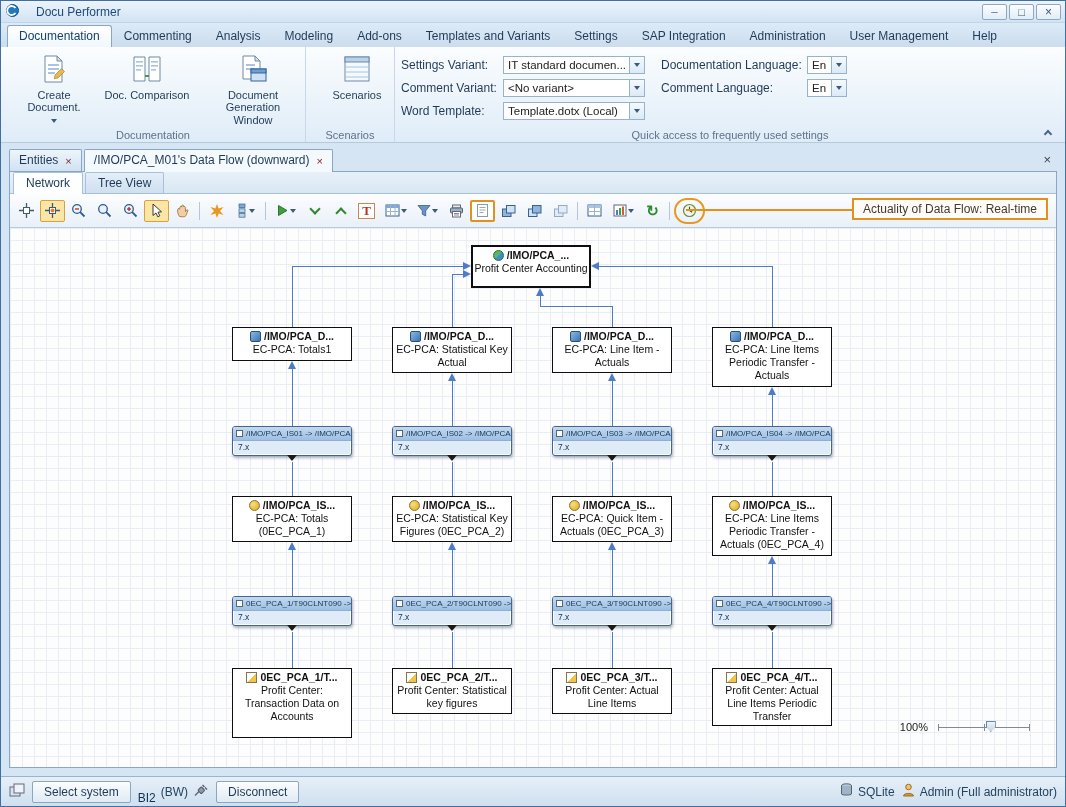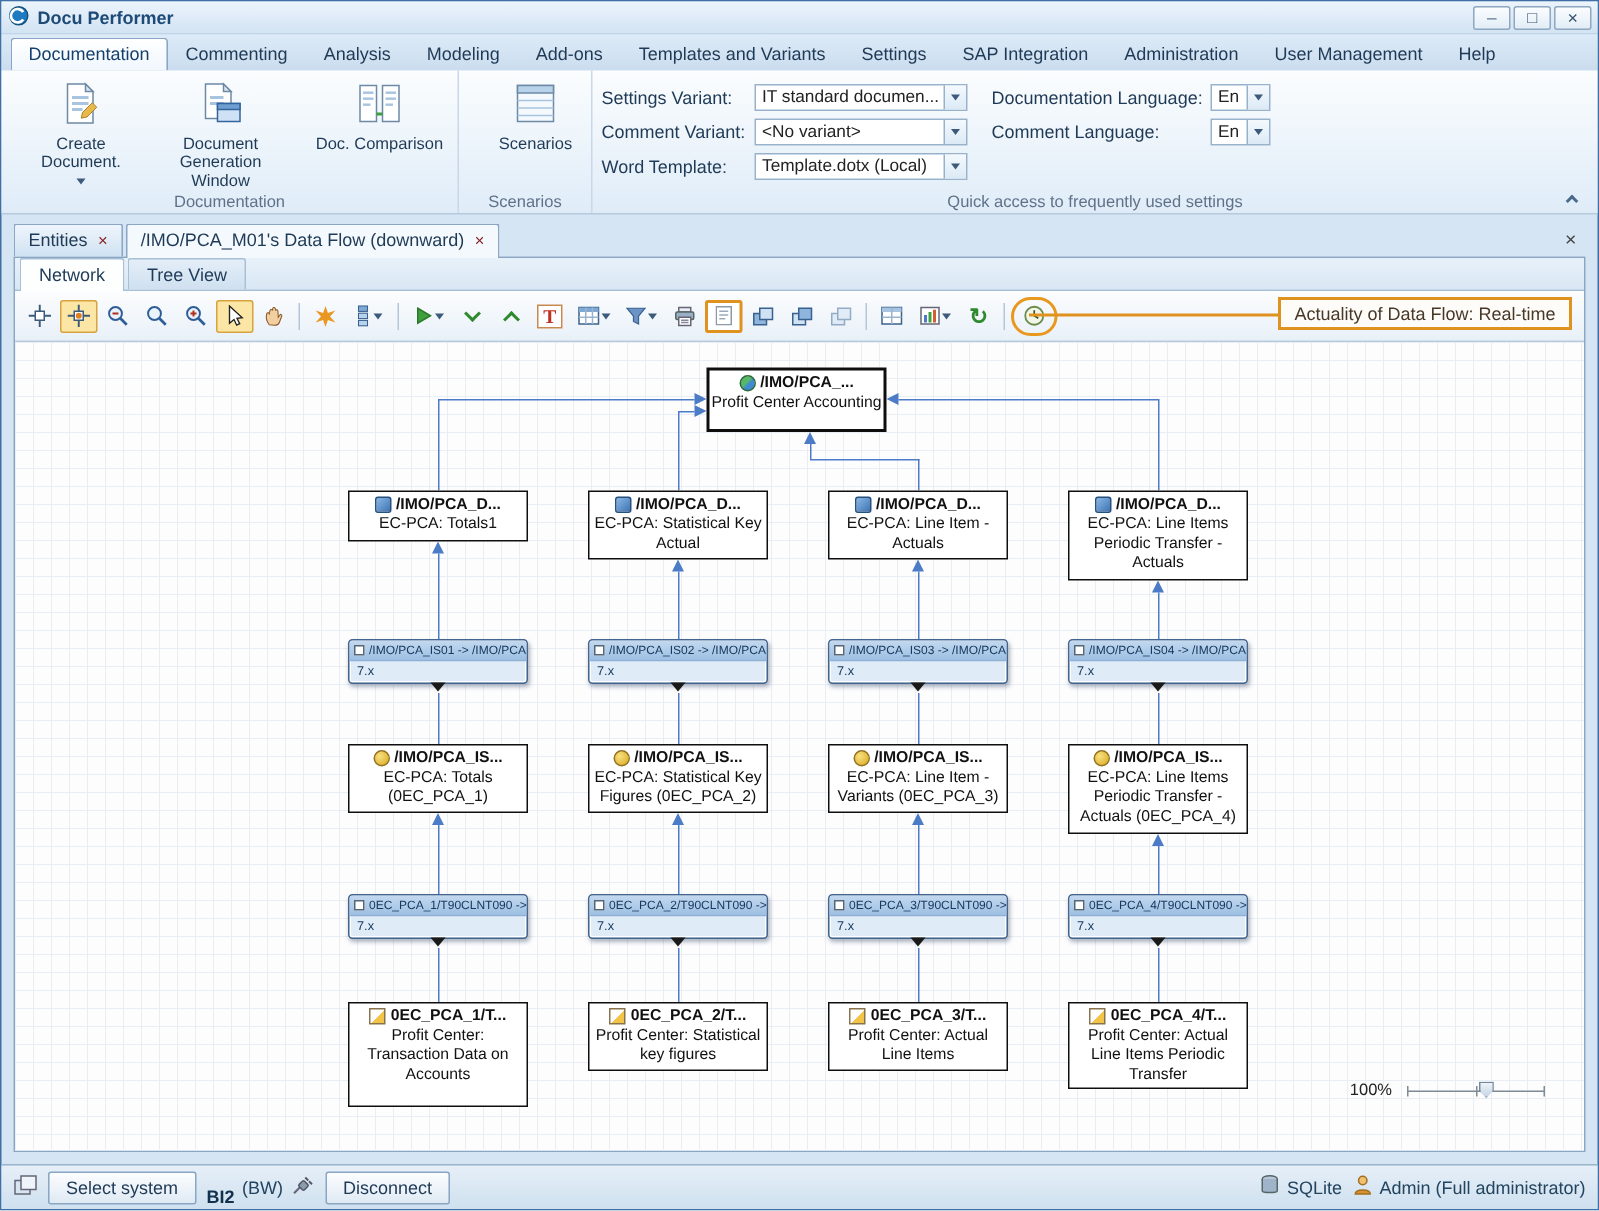--- a/index.html
+++ b/index.html
@@ -2,21 +2,21 @@
 <html><head>
 <meta charset="utf-8">
 <style>
   * { box-sizing: border-box; margin: 0; padding: 0; }
   html,body { width:1066px; height:807px; overflow:hidden; }
   body { font-family:"Liberation Sans", sans-serif; font-size:12px; color:#1f3a56; background:#fff; }
   .window { width:1066px; height:807px; border:1px solid #3f6fa5; display:flex; flex-direction:column; background:#d6e5f3; }
 
   
   .titlebar { height:22px; display:flex; align-items:center; padding:0 4px; background:linear-gradient(#ecf4fc,#d2e3f3); border-bottom:1px solid #c2d5e8; }
-  .titlebar .title { margin-left:5px; color:#1e4a78; font-size:12px;font-weight:bold; }
+  .titlebar .title { margin-left:16px; color:#1e4a78; font-size:12px; }
   .winbtns { margin-left:auto; display:flex; gap:2px; }
   .winbtn { width:25px; height:16px; border:1px solid #8fa8c0; border-radius:2px; background:linear-gradient(#fbfdff,#e2edf7); display:flex; align-items:center; justify-content:center; font-size:9px; color:#3a5570; }
   .wg-min::after{content:"─";} .wg-max::after{content:"□"; font-size:11px;} .wg-close::after{content:"×"; font-size:12px;}
 
   
   .ribbon-tabs { height:24px; display:flex; align-items:flex-end; padding-left:6px; background:linear-gradient(#dcebf7,#cbdcee); }
   .rtab { padding:3px 11px 4px; font-size:12px; color:#1f3a56; border:1px solid transparent; border-bottom:none; border-radius:3px 3px 0 0; white-space:nowrap; }
   .rtab.active { background:linear-gradient(#ffffff,#f0f7fd); border-color:#8ba6c4; color:#15406e; }
 
   
@@ -98,21 +98,21 @@
 
   .zoomctl { position:absolute; right:26px; bottom:34px; display:flex; align-items:center; gap:10px; font-size:11px; color:#222; }
   .ztrack { position:relative; width:92px; height:12px; }
   .ztrack .zline { position:absolute; left:0; right:0; top:6px; height:1px; background:#808a94; }
   .ztick { position:absolute; top:3px; width:1px; height:7px; background:#808a94; }
   .zmark { position:absolute; top:0; left:52%; width:10px; height:11px; background:linear-gradient(#eef3f8,#c4d4e4); border:1px solid #70889f; clip-path:polygon(0 0,100% 0,100% 55%,50% 100%,0 55%); }
 
   
   .statusbar { height:30px; display:flex; align-items:center; gap:7px; padding:0 8px; background:linear-gradient(#e6eff8,#cfe0ef); border-top:1px solid #9ab4cc; font-size:12px; color:#23445f; }
   .sbtn { border:1px solid #8aa6c2; border-radius:2px; background:linear-gradient(#fcfdfe,#dfeaf4); padding:3px 11px; font-size:12px; color:#1f3a56; }
-  .sysname { font-weight:bold; color:#12314e;margin-top:12px; }
+  .sysname { font-weight:normal; color:#12314e;margin-top:12px; }
   .spacer { flex:1; }
   .sgroup { display:flex; align-items:center; gap:5px; }
 </style>
 </head>
 <body>
 
 <div class="window">
 
   <div class="titlebar">
     <span><svg width="15" height="15">
@@ -148,43 +148,43 @@
               <path d="M5 2 h12 l5 5 v21 h-17 z" fill="#fff" stroke="#6e89a6"></path>
               <path d="M17 2 v5 h5 z" fill="#d9e6f2" stroke="#6e89a6"></path>
               <rect x="8" y="10" width="11" height="2" fill="#a8c4e0"></rect>
               <rect x="8" y="14" width="11" height="2" fill="#a8c4e0"></rect>
               <rect x="8" y="18" width="7" height="2" fill="#a8c4e0"></rect>
               <path d="M15 21 l6.5 -6.5 3 3 -6.5 6.5 -3.8 .8 z" fill="#e8b84a" stroke="#a07820" stroke-width="0.6"></path>
             </svg></span>
         <span><span>Create Document.</span> <span class="caret"></span></span>
       </div>
       <div class="bigbtn" style="width:92px;">
-        <span><svg width="28" height="30" viewBox="0 0 28 30">
-              <path d="M4 2 h12 l5 5 v18 h-17 z" fill="#fff" stroke="#6e89a6"></path>
-              <path d="M16 2 v5 h5 z" fill="#d9e6f2" stroke="#6e89a6"></path>
-              <rect x="7" y="10" width="9" height="2" fill="#a8c4e0"></rect>
-              <rect x="7" y="14" width="9" height="2" fill="#a8c4e0"></rect>
-              <rect x="12" y="15" width="15" height="12" fill="#cfe2f5" stroke="#33659c"></rect>
-              <rect x="12" y="15" width="15" height="4" fill="#6f9ed0" stroke="#33659c"></rect>
-            </svg></span>
-        <span>Document Generation Window</span>
-      </div>
-      <div class="bigbtn" style="width:92px;">
         <span><svg width="30" height="30" viewBox="0 0 30 30">
               <path d="M2 3 h11 v24 h-11 z" fill="#fff" stroke="#6e89a6"></path>
               <path d="M17 3 h11 v24 h-11 z" fill="#fff" stroke="#6e89a6"></path>
               <rect x="4" y="7" width="7" height="1.6" fill="#a8c4e0"></rect>
               <rect x="4" y="11" width="7" height="1.6" fill="#a8c4e0"></rect>
               <rect x="4" y="15" width="5" height="1.6" fill="#a8c4e0"></rect>
               <rect x="19" y="7" width="7" height="1.6" fill="#a8c4e0"></rect>
               <rect x="19" y="11" width="7" height="1.6" fill="#a8c4e0"></rect>
               <rect x="19" y="15" width="5" height="1.6" fill="#a8c4e0"></rect>
               <path d="M13 22 h4" stroke="#3f9f3f" stroke-width="2"></path>
             </svg></span>
         <span>Doc. Comparison</span>
+      </div>
+      <div class="bigbtn" style="width:92px;">
+        <span><svg width="28" height="30" viewBox="0 0 28 30">
+              <path d="M4 2 h12 l5 5 v18 h-17 z" fill="#fff" stroke="#6e89a6"></path>
+              <path d="M16 2 v5 h5 z" fill="#d9e6f2" stroke="#6e89a6"></path>
+              <rect x="7" y="10" width="9" height="2" fill="#a8c4e0"></rect>
+              <rect x="7" y="14" width="9" height="2" fill="#a8c4e0"></rect>
+              <rect x="12" y="15" width="15" height="12" fill="#cfe2f5" stroke="#33659c"></rect>
+              <rect x="12" y="15" width="15" height="4" fill="#6f9ed0" stroke="#33659c"></rect>
+            </svg></span>
+        <span>Document Generation Window</span>
       </div>
       <div class="rgroup-label">Documentation</div>
     </div>
 
     <div class="rgroup">
       <div class="bigbtn" style="width:62px;">
         <span><svg width="28" height="30" viewBox="0 0 28 30">
               <rect x="2" y="3" width="24" height="24" fill="#f4f9fd" stroke="#6e89a6"></rect>
               <rect x="2" y="3" width="24" height="5" fill="#b8d2ea" stroke="#6e89a6"></rect>
               <line x1="2" y1="13" x2="26" y2="13" stroke="#a8c4e0"></line>
@@ -545,21 +545,21 @@
               <span class="nicon ic-is"></span>
               <span>/IMO/PCA_IS...</span>
             </div>
           <div class="node-desc">EC-PCA: Statistical Key Figures (0EC_PCA_2)</div>
         </div>
         <div class="node" style="left:542px;top:268px;height:46px;">
           <div class="node-title">
               <span class="nicon ic-is"></span>
               <span>/IMO/PCA_IS...</span>
             </div>
-          <div class="node-desc">EC-PCA: Line Item - Variants (0EC_PCA_3)</div>
+          <div class="node-desc">EC-PCA: Quick Item - Actuals (0EC_PCA_3)</div>
         </div>
         <div class="node" style="left:702px;top:268px;height:60px;">
           <div class="node-title">
               <span class="nicon ic-is"></span>
               <span>/IMO/PCA_IS...</span>
             </div>
           <div class="node-desc">EC-PCA: Line Items Periodic Transfer - Actuals (0EC_PCA_4)</div>
         </div>
 
         <div class="arr-u" style="left:278px;top:314px;"></div>

